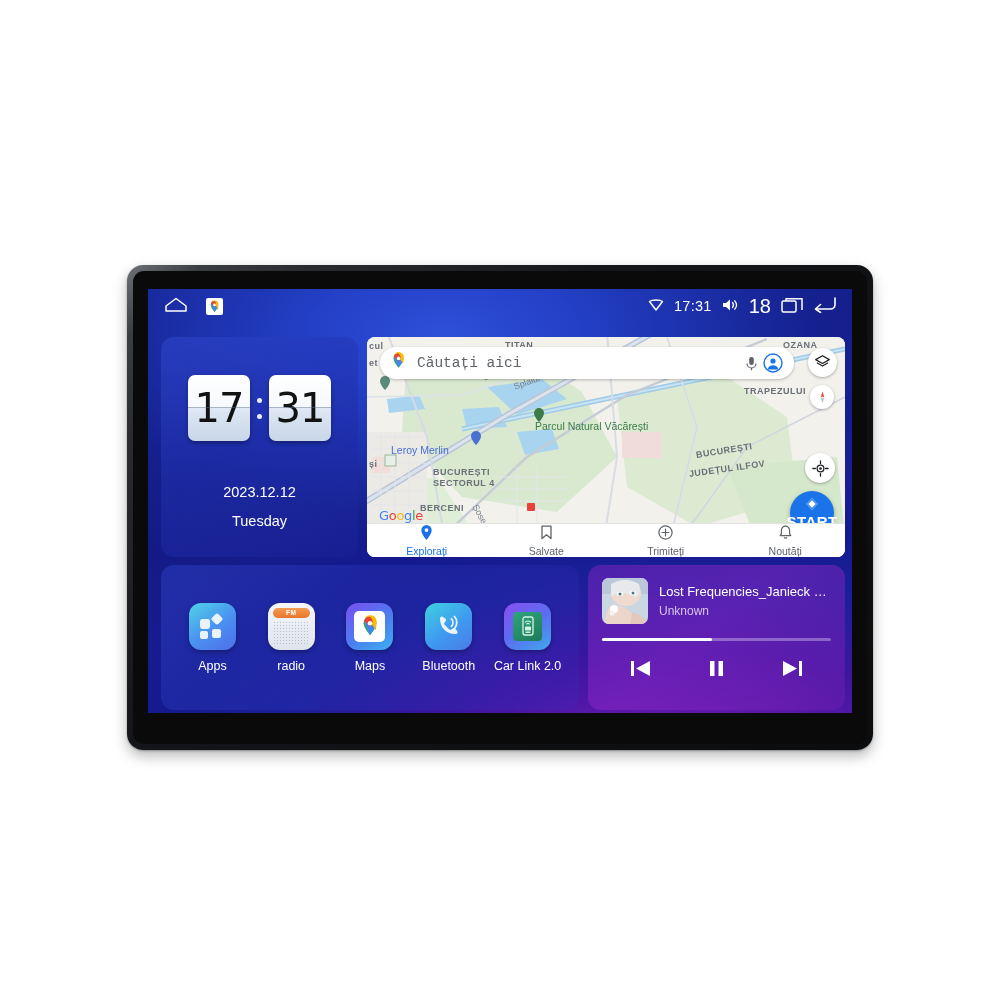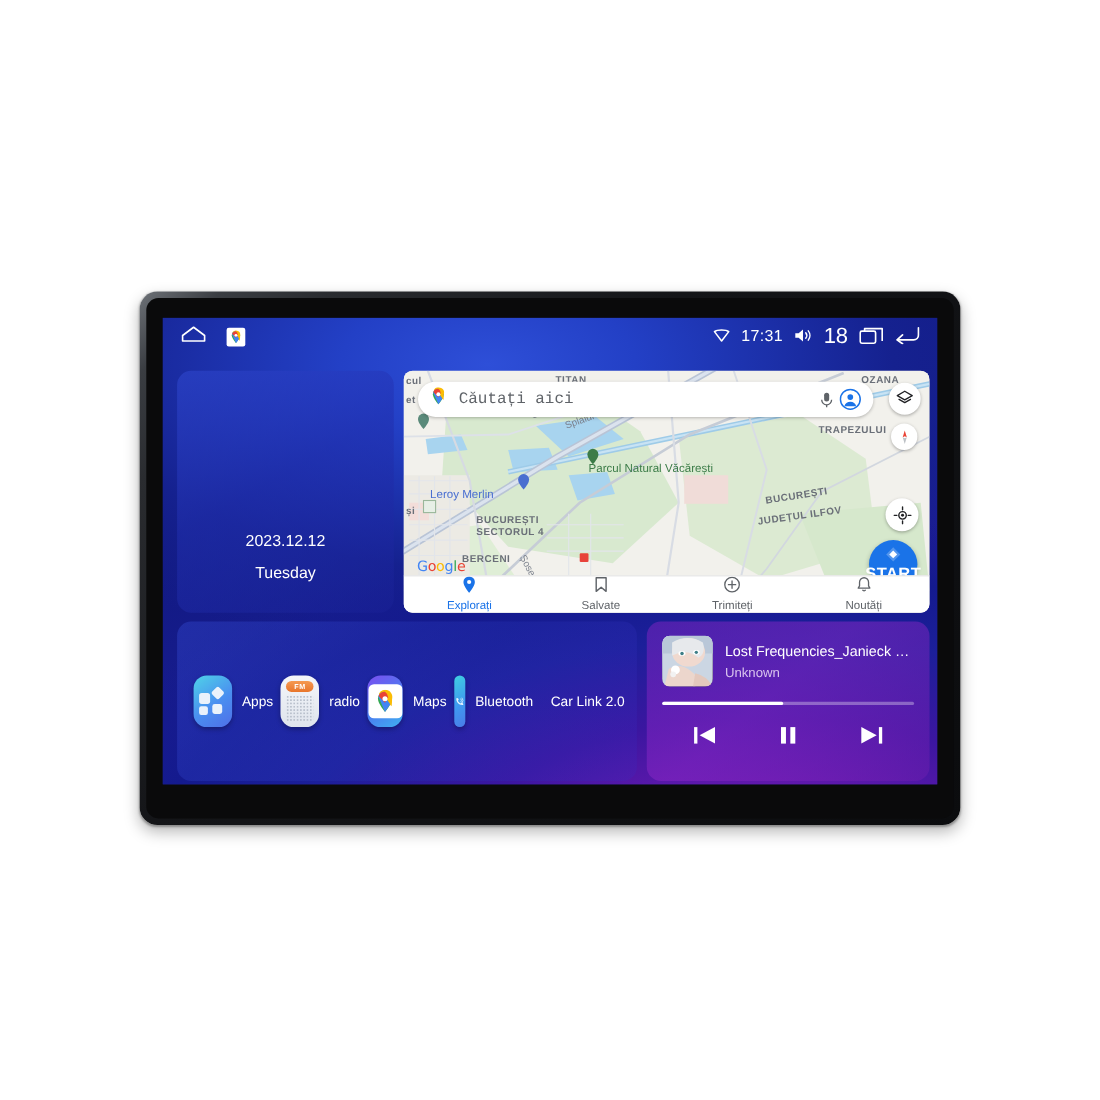--- a/index.html
+++ b/index.html
@@ -148,21 +148,21 @@
   #mapnav .tab.active .tl { color:#1a73e8; }
 
   
   #dock {
     position:absolute; left: 13px; top: 276px;
     width: 418px; height: 145px;
     border-radius: 13px;
     background: linear-gradient(135deg, rgba(52,74,212,.40) 0%, rgba(38,50,180,.30) 55%, rgba(60,40,190,.26) 100%);
     display:flex; align-items:center; justify-content:space-around; padding: 0 12px;
   }
-  .app { width: 72px; display:flex; flex-direction:row; align-items:center; gap: 9px; }
+  .app { width: 72px; display:flex; flex-direction:column; align-items:center; gap: 9px; }
   .appicon { width: 47px; height: 47px; border-radius: 12px; position: relative; overflow: hidden;
              box-shadow: 0 2px 5px rgba(0,0,0,.3); display:flex; align-items:center; justify-content:center; }
   .applabel { color:#fff; font-size: 12.5px; white-space: nowrap; }
 
   .ic-apps { background: linear-gradient(145deg,#4fd3e8 0%,#4a8ff0 55%,#4f6fe8 100%); }
   .ic-maps { background: linear-gradient(145deg,#7b4ef0 0%,#4a7ef0 55%,#3fb0f0 100%); }
   .ic-radio { background: linear-gradient(180deg,#f4f6fa 0%,#dfe4ec 100%); }
   .ic-bt { background: linear-gradient(145deg,#3fd0e0 0%,#3f9af0 55%,#4a7ce8 100%); }
   .ic-carlink { background: linear-gradient(145deg,#8a4ef0 0%,#5a6ef0 50%,#3fa8ec 100%); }
 
@@ -233,20 +233,32 @@
       <span>
         <svg class="back-glyph" viewBox="0 0 23 17">
           <path d="M22 2 V8.5 a4.5 4.5 0 0 1 -4.5 4.5 H3.5" fill="none" stroke="#fff" stroke-width="1.6" stroke-linecap="round"></path>
           <path d="M7.5 8.5 L2.5 13 L7.5 16.5" fill="none" stroke="#fff" stroke-width="1.6" stroke-linecap="round" stroke-linejoin="round"></path>
         </svg>
       </span>
     </div>
   </div>
 
   <div id="clockcard">
+    <div id="fliprow">
+      <div class="flip">
+              <span>17</span>
+            </div>
+      <div class="colon">
+              <i></i>
+              <i></i>
+            </div>
+      <div class="flip">
+              <span>31</span>
+            </div>
+    </div>
     <div id="datebox">
       <div class="d1">2023.12.12</div>
       <div class="d2">Tuesday</div>
     </div>
   </div>
 
   <div id="mapscard">
     <svg id="mapcanvas" viewBox="0 0 478 220" preserveAspectRatio="none">
       <rect width="478" height="220" fill="#f2f1ec"></rect>
 

